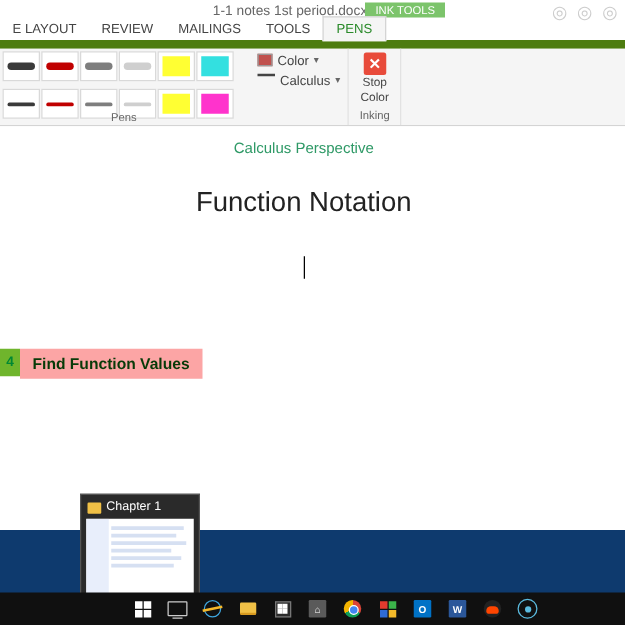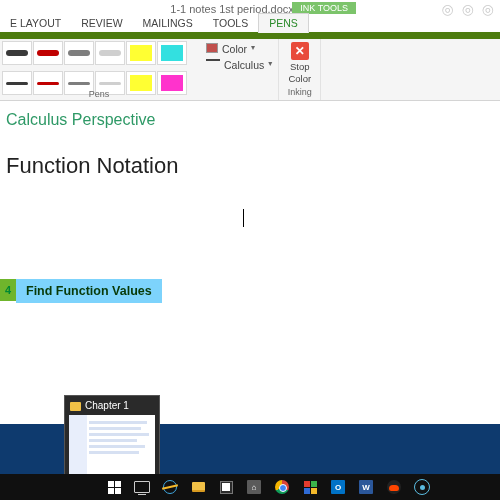--- a/index.html
+++ b/index.html
@@ -27,27 +27,27 @@
   .tool-row { display: flex; align-items: flex-start; gap: 4px; cursor: pointer; }
   .swatch { width: 12px; height: 10px; background: #c0504d; border: 1px solid #999; }
   .thick { width: 14px; height: 2px; background: #444; }
   .dd { font-size: 8px; color: #666; }
 
   .stopink { width: 42px; display: flex; flex-direction: column; align-items: center; padding-top: 3px; font-size: 9.5px; color: #444; gap: 1px; border-right: 1px solid #e2e2e2; cursor: pointer; }
   .stopink .x { width: 18px; height: 18px; background: #e84b3b; color: #fff; display: flex; align-items: center; justify-content: center; font-size: 12px; font-weight: bold; border-radius: 2px; }
 
   
   .doc { height: 344px; background: #fff; padding: 10px 20px 0 6px; position: relative; }
-  .perspective { font-size: 16px; color: #2e9966; }
-  .doc-title { text-align: left; font-size: 22px; color: #222; margin-top: 24px; font-weight: 400; }
+  .perspective { font-size: 12px; color: #2e9966; text-align: center; }
+  .doc-title { text-align: center; font-size: 22px; color: #222; margin-top: 24px; font-weight: 400; }
   .cursor { width: 1px; height: 18px; background: #000; margin: 30px auto 0 auto; }
 
   .example-badge { position: absolute; left: 0; top: 178px; display: flex; align-items: stretch; height: 22px; }
   .example-badge .num { background: #6fb52c; color: #083; width: 16px; display: flex; align-items: center; justify-content: center; font-weight: bold; font-size: 11px; }
-  .example-badge .txt { background: #7dd3fc; color: #083a08; font-weight: bold; font-size: 12.5px; padding: 12px 10px; display: flex; align-items: center; }
+  .example-badge .txt { background: #fca5a5; color: #083a08; font-weight: bold; font-size: 12.5px; padding: 12px 10px; display: flex; align-items: center; }
 
   .blueband { position: absolute; left: 0; right: 0; top: 323px; height: 85px; background: #0e3a6e; }
 
   
   .thumb { position: absolute; left: 64px; top: 395px; width: 96px; background: #2a2a2a; border: 1px solid #555; z-index: 10; }
   .thumb-title { display: flex; align-items: flex-end; gap: 4px; padding: 4px 5px; color: #fff; font-size: 10px; }
   .folder-ic { width: 11px; height: 9px; background: #f0c046; border-radius: 1px; }
   .thumb-body { background: #fff; height: 62px; margin: 0 4px 4px 4px; position: relative; overflow: hidden; }
   .thumb-side { position: absolute; left: 0; top: 0; bottom: 0; width: 18px; background: #e8eefb; }
   .thumb-row { position: absolute; left: 20px; height: 3px; background: #d6e0f2; }

